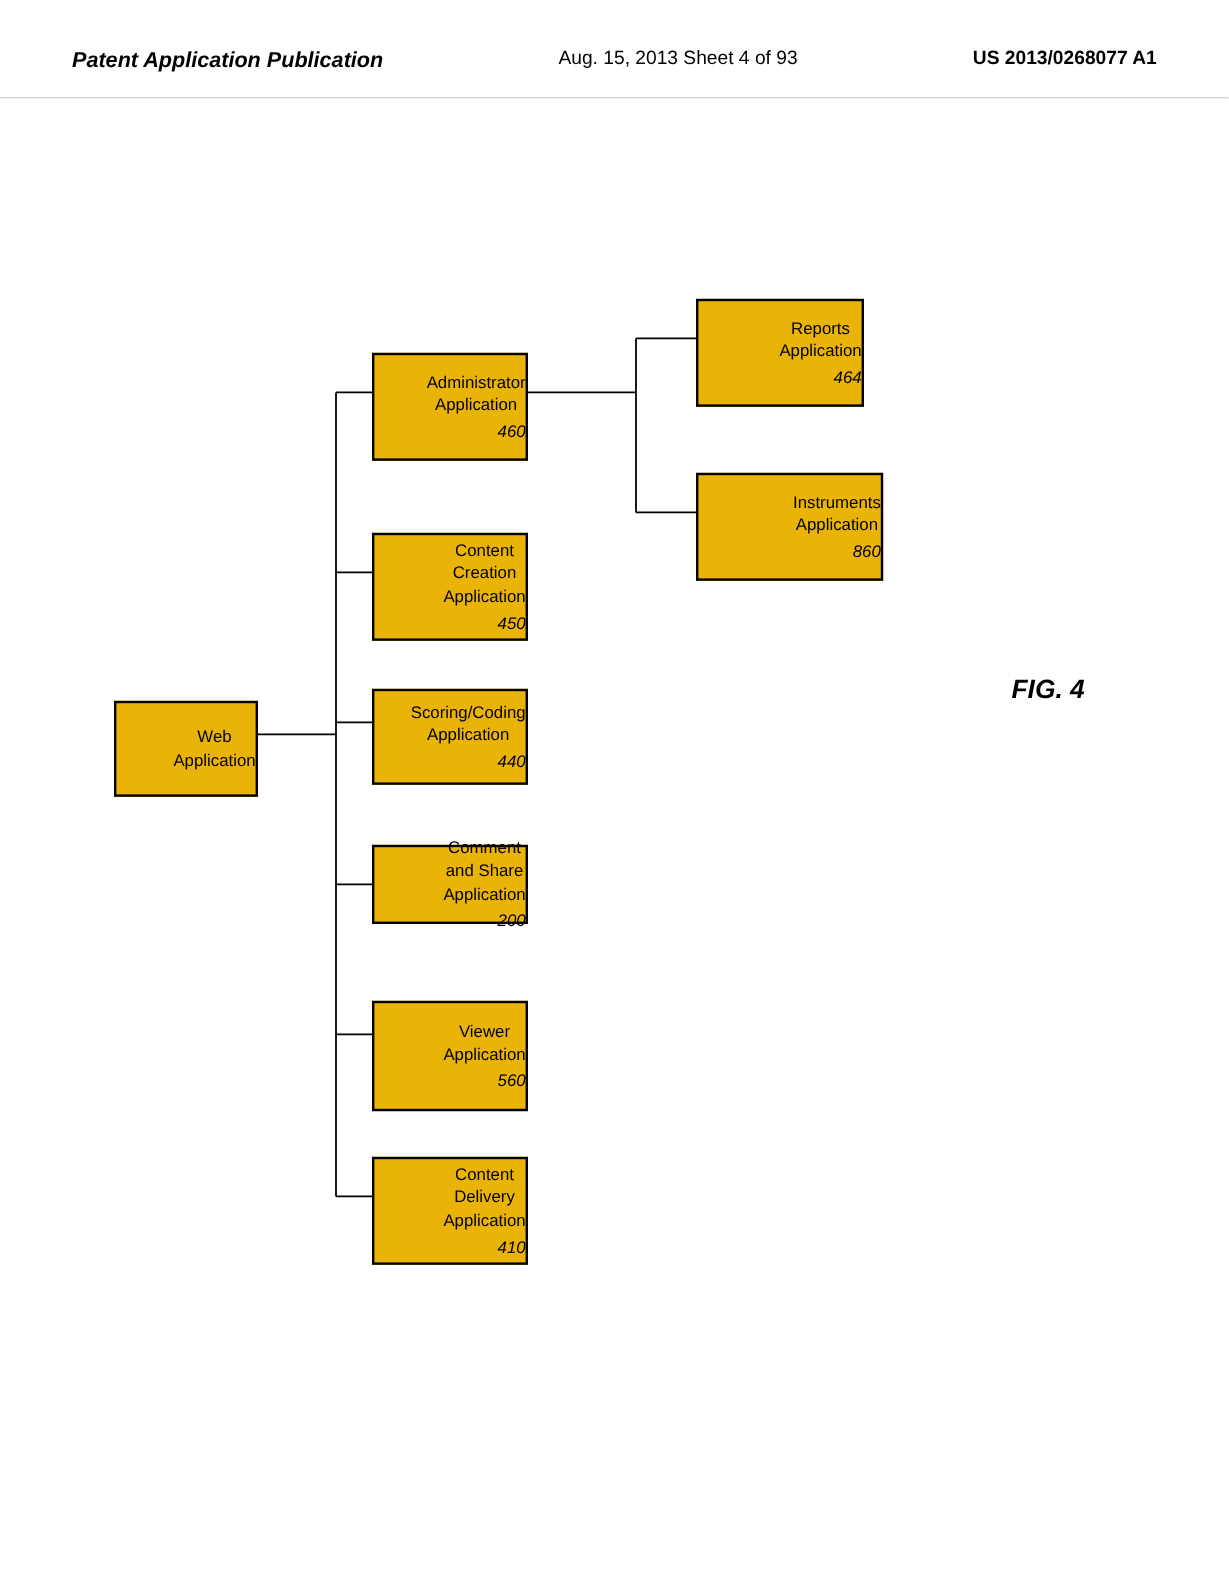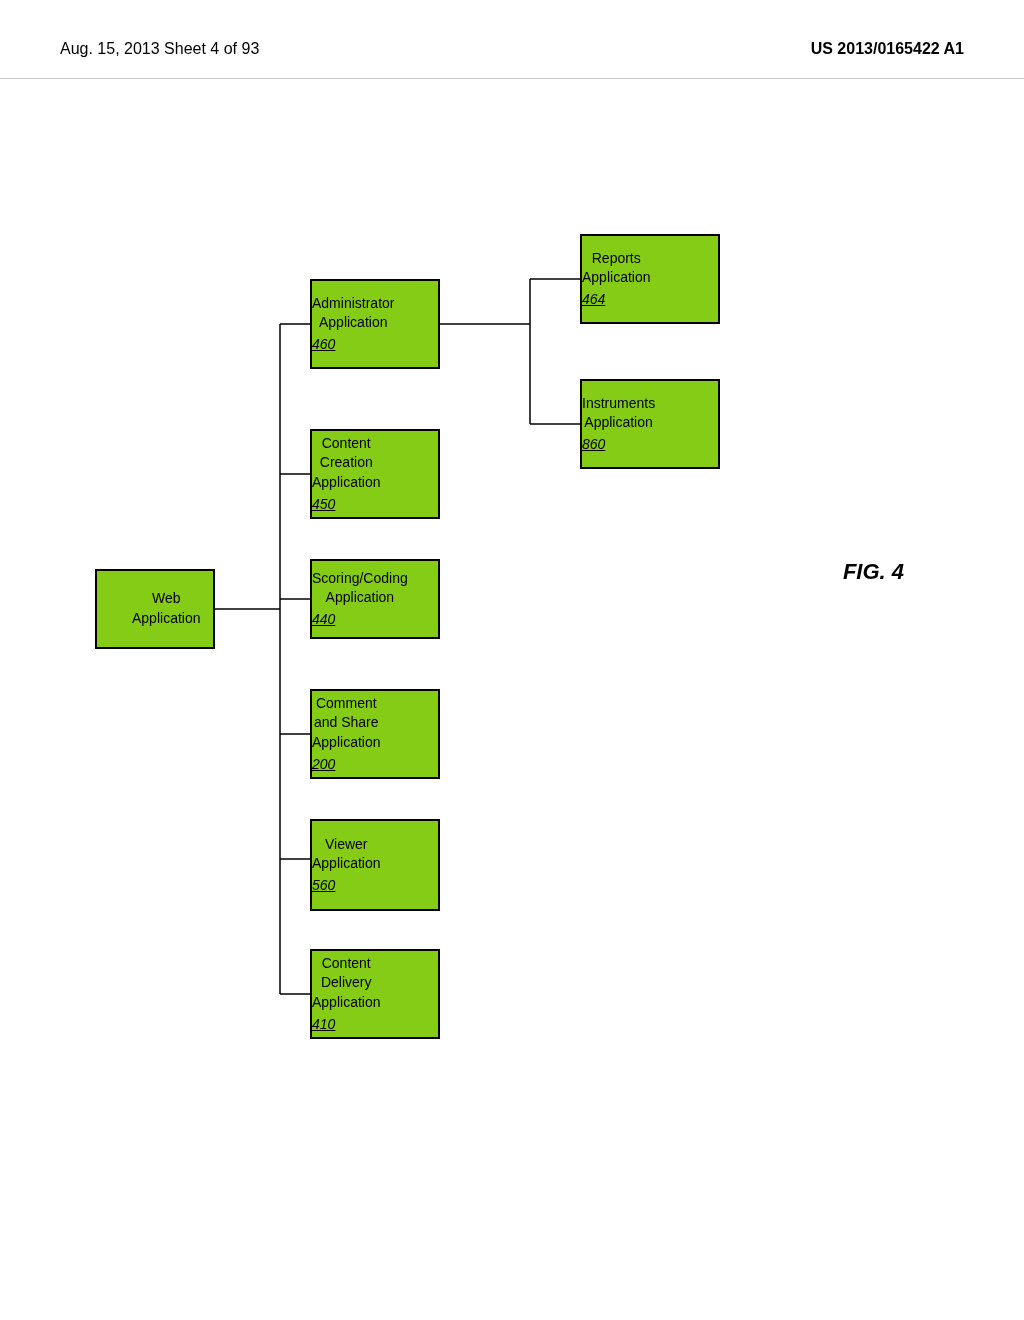--- a/index.html
+++ b/index.html
@@ -39,38 +39,38 @@
     .diagram-area {
       position: relative;
       width: 100%;
       height: 1200px;
     }
 
     
     .box {
       position: absolute;
       border: 2px solid #000;
-      background: #84cc16;
+      background: #eab308;
       display: flex;
       flex-direction: column;
-      align-items: flex-start;
+      align-items: flex-end;
       justify-content: center;
       text-align: center;
       font-size: 14px;
       line-height: 1.4;
+      margin-top: 12px;
     }
 
     .box .box-label {
       font-size: 14px;
       line-height: 1.4;
     }
 
     .box .box-num {
       font-style: italic;
-      text-decoration: underline;
       font-size: 14px;
       margin-top: 2px;
     }
 
     
     .diagram-svg {
       position: absolute;
       top: 0;
       left: 0;
       width: 100%;
@@ -82,22 +82,23 @@
       position: absolute;
       font-size: 22px;
       font-weight: bold;
       font-style: italic;
     }
   </style>
 </head>
 <body>
 
 <div class="page-header">
+  <div class="header-left">Patent Application Publication</div>
   <div class="header-center">Aug. 15, 2013  Sheet 4 of 93</div>
-  <div class="header-right">US 2013/0165422 A1</div>
+  <div class="header-right">US 2013/0268077 A1</div>
 </div>
 
 <div class="diagram-area">
 
   <svg class="diagram-svg">
 
     <line x1="215" y1="530" x2="280" y2="530" stroke="#000" stroke-width="1.5"></line>
 
     <line x1="280" y1="245" x2="280" y2="915" stroke="#000" stroke-width="1.5"></line>
 
@@ -129,21 +130,21 @@
   <div class="box" style="left:310px; top:870px; width:130px; height:90px;">
     <span class="box-label">Content<br>Delivery<br>Application</span>
     <span class="box-num">410</span>
   </div>
 
   <div class="box" style="left:310px; top:740px; width:130px; height:92px;">
     <span class="box-label">Viewer<br>Application</span>
     <span class="box-num">560</span>
   </div>
 
-  <div class="box" style="left:310px; top:610px; width:130px; height:90px;">
+  <div class="box" style="left:310px; top:610px; width:130px; height:66px;">
     <span class="box-label">Comment<br>and Share<br>Application</span>
     <span class="box-num">200</span>
   </div>
 
   <div class="box" style="left:310px; top:480px; width:130px; height:80px;">
     <span class="box-label">Scoring/Coding<br>Application</span>
     <span class="box-num">440</span>
   </div>
 
   <div class="box" style="left:310px; top:350px; width:130px; height:90px;">
@@ -154,20 +155,20 @@
   <div class="box" style="left:310px; top:200px; width:130px; height:90px;">
     <span class="box-label">Administrator<br>Application</span>
     <span class="box-num">460</span>
   </div>
 
   <div class="box" style="left:580px; top:155px; width:140px; height:90px;">
     <span class="box-label">Reports<br>Application</span>
     <span class="box-num">464</span>
   </div>
 
-  <div class="box" style="left:580px; top:300px; width:140px; height:90px;">
+  <div class="box" style="left:580px; top:300px; width:156px; height:90px;">
     <span class="box-label">Instruments<br>Application</span>
     <span class="box-num">860</span>
   </div>
 
   <div class="fig-label" style="right:120px; top:480px;">FIG. 4</div>
 
 </div>
 
 </body></html>

